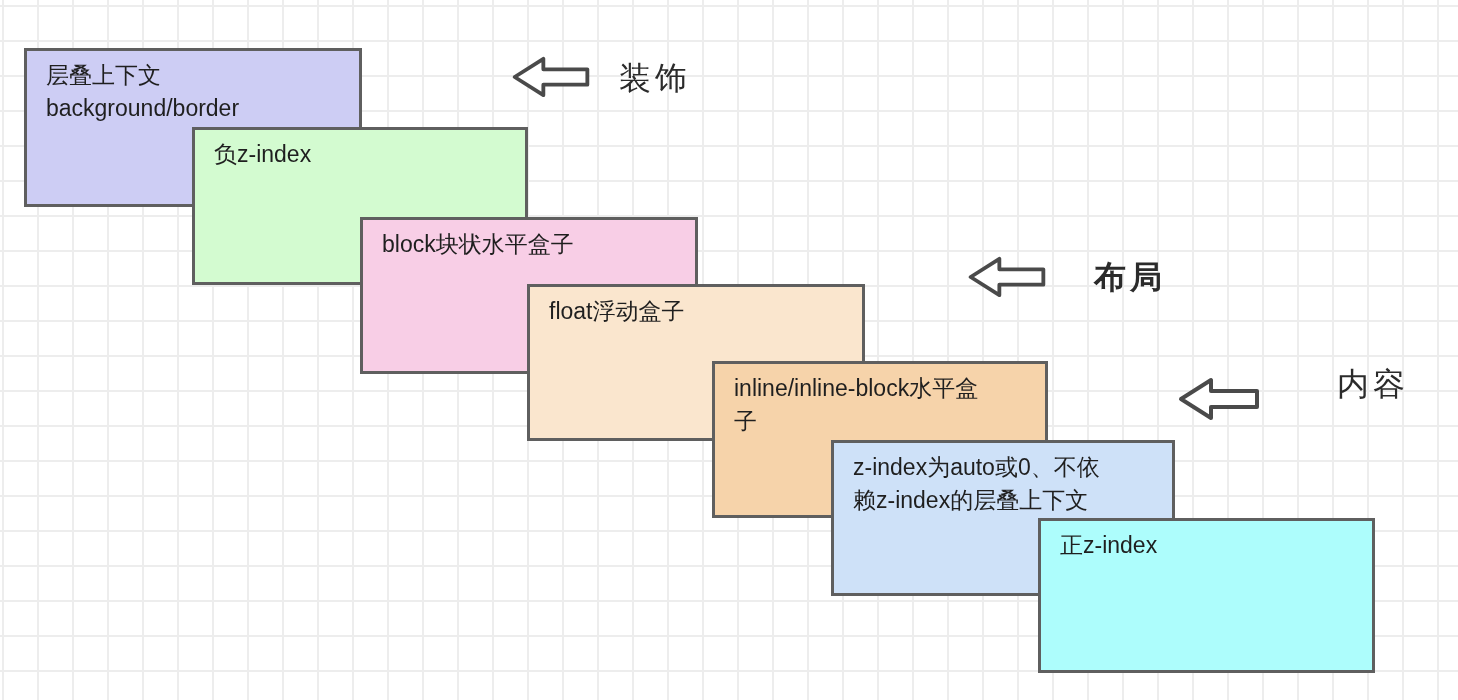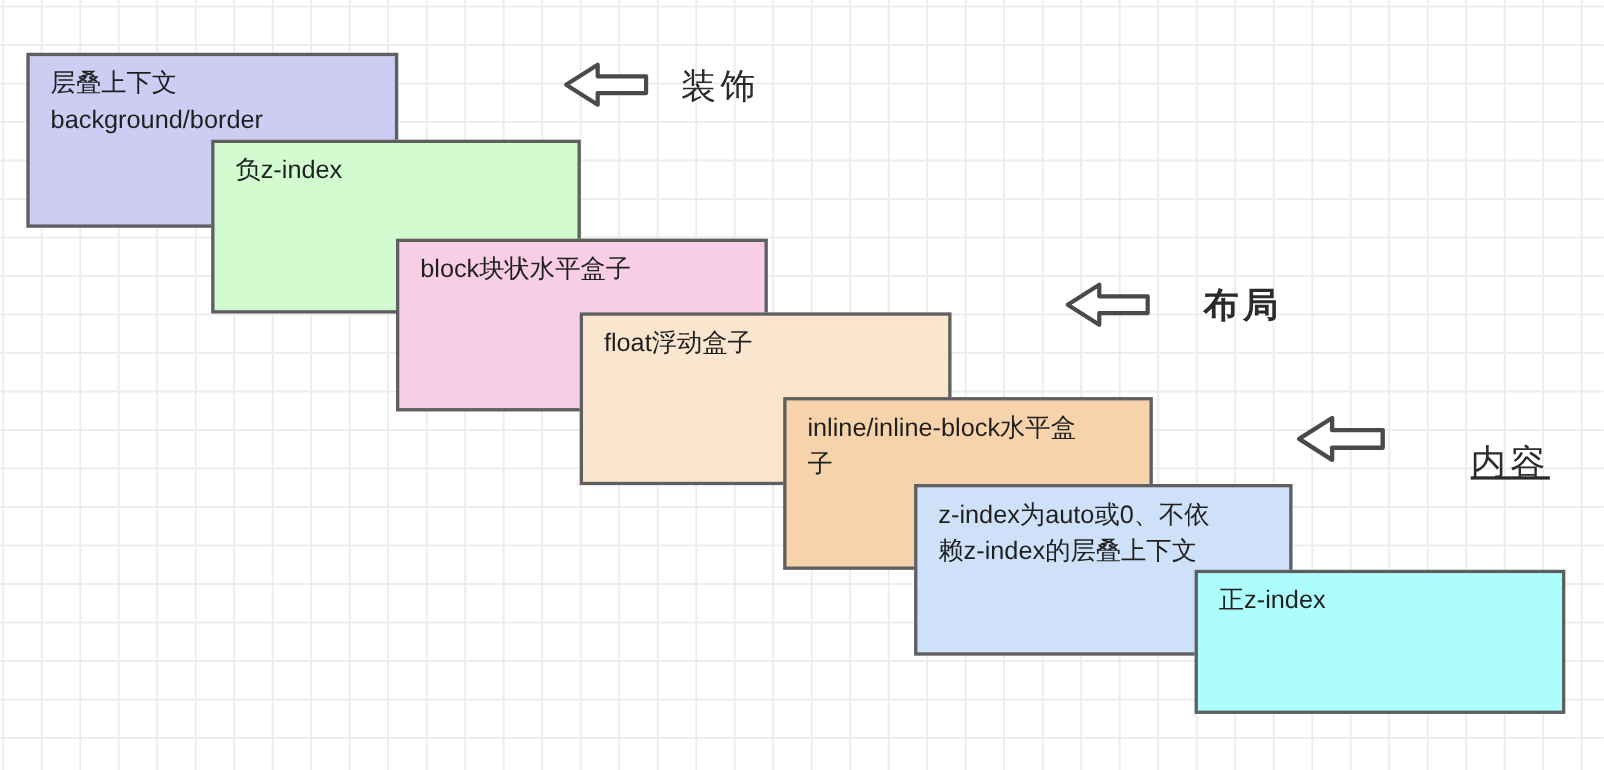--- a/index.html
+++ b/index.html
@@ -59,30 +59,30 @@
 
   <div class="layer-box" style="left: 24px; top: 48px; width: 338px; height: 159px; background: rgb(205, 205, 244);">层叠上下文
 background/border</div>
   <div class="layer-box" style="left: 192px; top: 127px; width: 336px; height: 158px; background: rgb(211, 251, 208);">负z-index</div>
   <div class="layer-box" style="left: 360px; top: 217px; width: 338px; height: 157px; background: rgb(248, 206, 230);">block块状水平盒子</div>
   <div class="layer-box" style="left: 527px; top: 284px; width: 338px; height: 157px; background: rgb(250, 230, 206);">float浮动盒子</div>
   <div class="layer-box" style="left: 700px; top: 361px; width: 336px; height: 157px; background: rgb(246, 211, 170); margin-left: 12px;">inline/inline-block水平盒
 子</div>
   <div class="layer-box" style="left: 831px; top: 440px; width: 344px; height: 156px; background: rgb(206, 225, 248);">z-index为auto或0、不依
 赖z-index的层叠上下文</div>
-  <div class="layer-box" style="left: 1038px; top: 518px; width: 337px; height: 131px; background: rgb(173, 253, 252); margin-left: 48px;">正z-index</div>
+  <div class="layer-box" style="left: 1038px; top: 518px; width: 337px; height: 155px; background: rgb(173, 253, 252);">正z-index</div>
 
   <svg class="annotation-arrow" viewBox="0 0 82 46" width="82" height="44" style="left: 510px; top: 55px;">
     <polygon points="3,23 33,4 33,15 79,15 79,31 33,31 33,42"></polygon>
   </svg>
   <div class="annotation-label" style="left: 619px; top: 58px;">装饰</div>
 
   <svg class="annotation-arrow" viewBox="0 0 82 46" width="82" height="44" style="left: 966px; top: 255px;">
     <polygon points="3,23 33,4 33,15 79,15 79,31 33,31 33,42"></polygon>
   </svg>
   <div class="annotation-label" style="left: 1094px; top: 257px; font-weight: bold;">布局</div>
 
   <svg class="annotation-arrow" viewBox="0 0 82 46" width="82" height="46" style="left: 1178px; top: 376px;">
     <polygon points="3,23 33,4 33,15 79,15 79,31 33,31 33,42"></polygon>
   </svg>
-  <div class="annotation-label" style="left: 1337px; top: 400px; text-decoration: underline;">内容</div>
+  <div class="annotation-label" style="left: 1337px; top: 364px;">内容</div>
 
 </div>
 
 </body></html>

